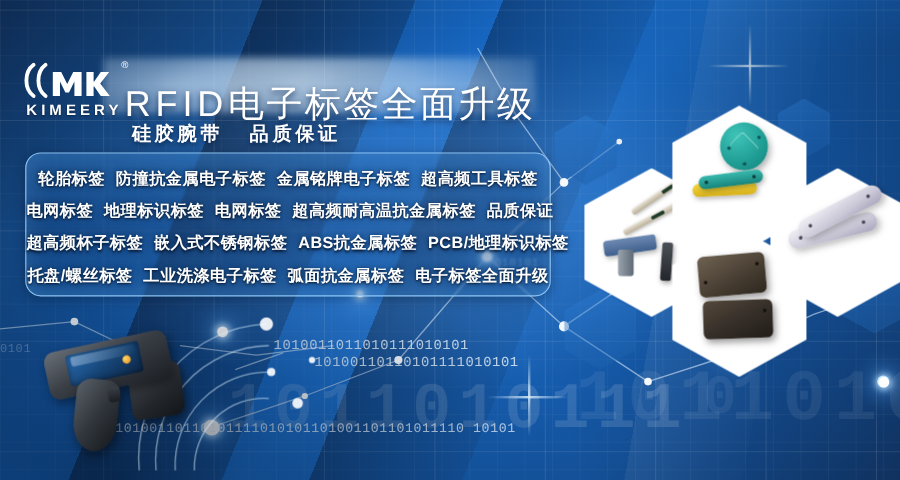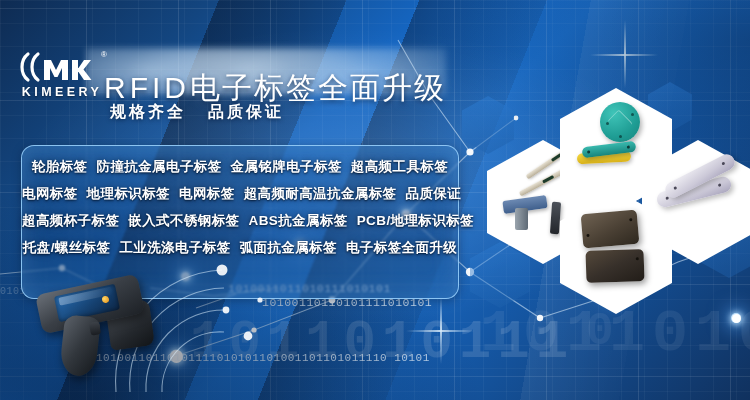--- a/index.html
+++ b/index.html
@@ -89,21 +89,21 @@
     color:#ffffff;letter-spacing:2px;
     text-shadow:0 2px 5px rgba(3,24,58,.75),0 0 12px rgba(150,200,255,.45);}
   #headline .lat{letter-spacing:4px;}
 
   #subhead{position:absolute;left:110px;top:102px;font-size:16px;font-weight:700;color:#ffffff;
     letter-spacing:3px;text-shadow:0 1px 4px rgba(3,24,58,.8);}
   #subhead .gap{display:inline-block;width:22px;}
 
   
   #listbox{
-    position:absolute;left:21px;top:145px;width:438px;height:154px;border-radius:13px;
+    position:absolute;left:21px;top:127px;width:438px;height:120px;border-radius:13px;
     border:1.5px solid rgba(150,205,250,.92);
     background:linear-gradient(180deg,rgba(36,104,176,.50),rgba(20,70,132,.42) 55%,rgba(28,92,160,.46));
     box-shadow:inset 0 0 26px rgba(130,190,245,.22),0 2px 10px rgba(3,20,44,.35);
     padding:7px 0 1px 0;
     backdrop-filter:blur(1px);
   }
   .prow{height:27px;line-height:27px;text-align:center;color:#ffffff;font-weight:700;font-size:13.5px;
     letter-spacing:.4px;white-space:nowrap;
     text-shadow:0 1px 2px rgba(2,18,40,.9),0 0 6px rgba(2,18,40,.6);}
   .prow .sp{display:inline-block;width:9px;}
@@ -244,21 +244,21 @@
     </div>
     <div class="reg">®</div>
     <div class="word">KIMEERY</div>
   </div>
 
   <div id="headline">
     <span class="lat">RFID</span><span>电子标签全面升级</span>
   </div>
 
   <div id="subhead">
-    <span>规格齐全</span><span class="gap"></span><span>品质保证</span>
+    <span>硅胶腕带</span><span class="gap"></span><span>品质保证</span>
   </div>
 
   <div id="listbox">
     <div class="prow">
       <span>轮胎标签</span><span class="sp"></span><span>防撞抗金属电子标签</span><span class="sp"></span><span>金属铭牌电子标签</span><span class="sp"></span><span>超高频工具标签</span>
     </div>
     <div class="prow">
       <span>电网标签</span><span class="sp"></span><span>地理标识标签</span><span class="sp"></span><span>电网标签</span><span class="sp"></span><span>超高频耐高温抗金属标签</span><span class="sp"></span><span>品质保证</span>
     </div>
     <div class="prow">

